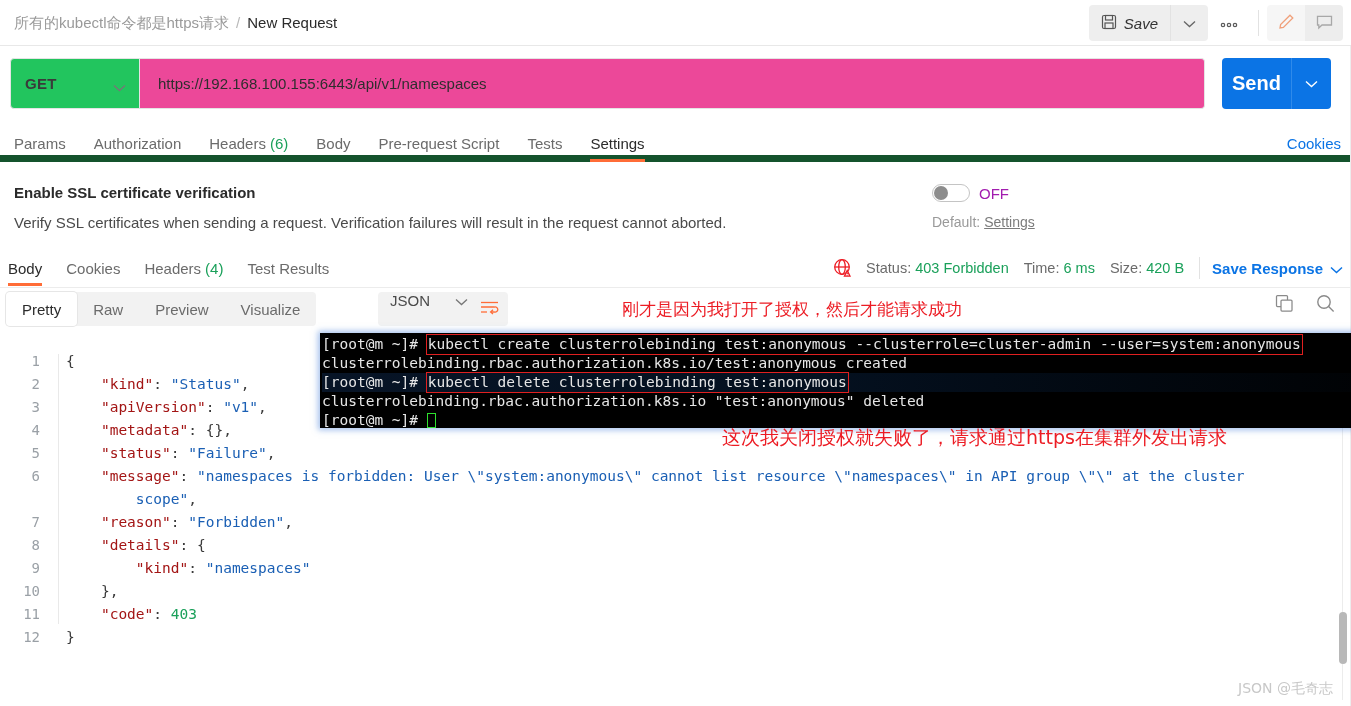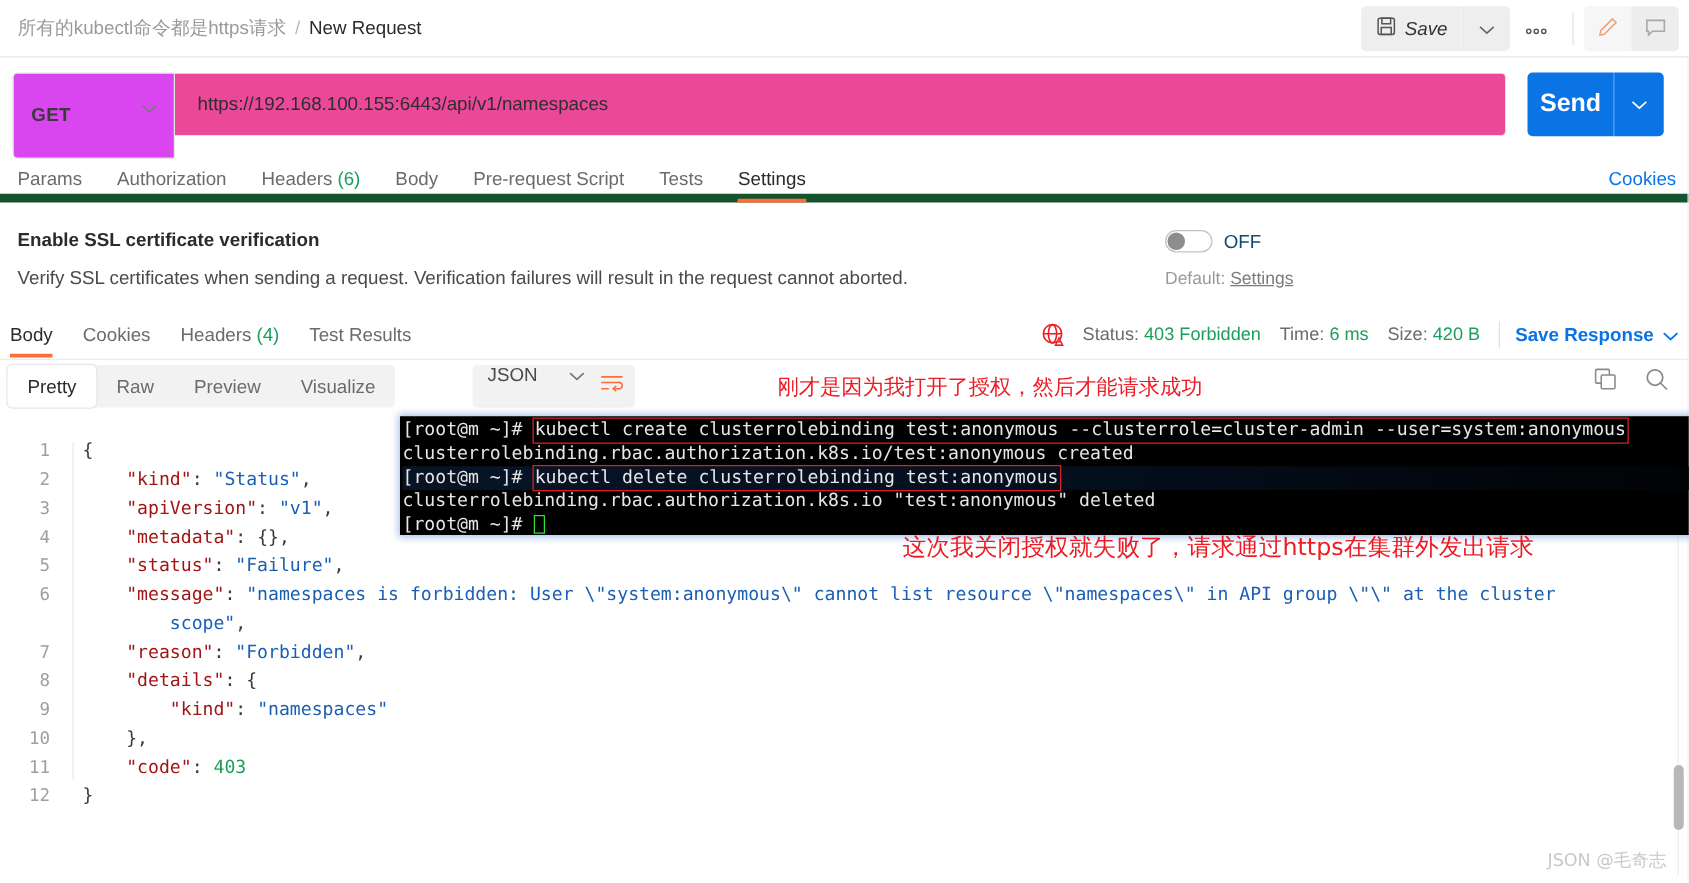--- a/index.html
+++ b/index.html
@@ -43,22 +43,22 @@
   .icon-sq {
     width:38px; height:36px; background:#f6f6f6; border:none; cursor:pointer;
     display:flex; align-items:center; justify-content:center;
   }
   .icon-sq.first { border-radius:4px 0 0 4px; }
   .icon-sq.last { border-radius:0 4px 4px 0; background:#ededed; }
 
   
   .urlrow { position:absolute; left:0; top:46px; width:1351px; height:74px; }
   .method-box {
-    position:absolute; left:10px; top:12px; width:130px; height:69px;
-    background:#d946ef; border:1px solid #e4e4e4; border-radius:4px 0 0 4px;
+    position:absolute; left:10px; top:12px; width:130px; height:51px;
+    background:#22c55e; border:1px solid #e4e4e4; border-radius:4px 0 0 4px;
     display:flex; align-items:center; cursor:pointer;
   }
   .method-label { margin-left:14px; font-size:15px; color:#3a3a3a; font-weight:bold; letter-spacing:.3px; }
   .method-caret { position:absolute; right:13px; top:19px; }
   .url-box {
     position:absolute; left:140px; top:12px; width:1065px; height:51px;
     background:#ec4899; border:1px solid #e4e4e4; border-left:none; border-radius:0 4px 4px 0;
     display:flex; align-items:center;
   }
   .url-text { margin-left:18px; font-size:15px; color:#2e2e2e; }
@@ -96,21 +96,21 @@
   .ssl-title { position:absolute; left:14px; top:22px; font-size:15px; color:#2b2b2b; font-weight:bold; }
   .ssl-desc  { position:absolute; left:14px; top:52px; font-size:15px; color:#4a4a4a; }
   .toggle-wrap { position:absolute; left:932px; top:22px; display:flex; align-items:center; gap:9px; }
   .toggle {
     width:38px; height:18px; border-radius:9px; background:#fff;
     border:1px solid #c4c4c4; position:relative; cursor:pointer;
   }
   .toggle .knob {
     position:absolute; left:1px; top:1px; width:14px; height:14px; border-radius:50%; background:#8d8d8d;
   }
-  .toggle-label { font-size:15px; color:#0c4a6e; }
+  .toggle-label { font-size:15px; color:#a21caf; }
   .default-line { position:absolute; left:932px; top:52px; font-size:14px; color:#9a9a9a; }
   .default-line a { color:#7b7b7b; text-decoration:underline; cursor:pointer; }
 
   
   .resp-head { position:absolute; left:0; top:248px; width:1351px; height:40px; border-bottom:1px solid #ececec; }
   .rtab {
     position:relative; float:left; height:40px; padding:0 12px;
     font-size:15px; color:#6b6b6b; cursor:pointer; display:flex; align-items:center;
   }
   .rtab:first-child { padding-left:8px; }

